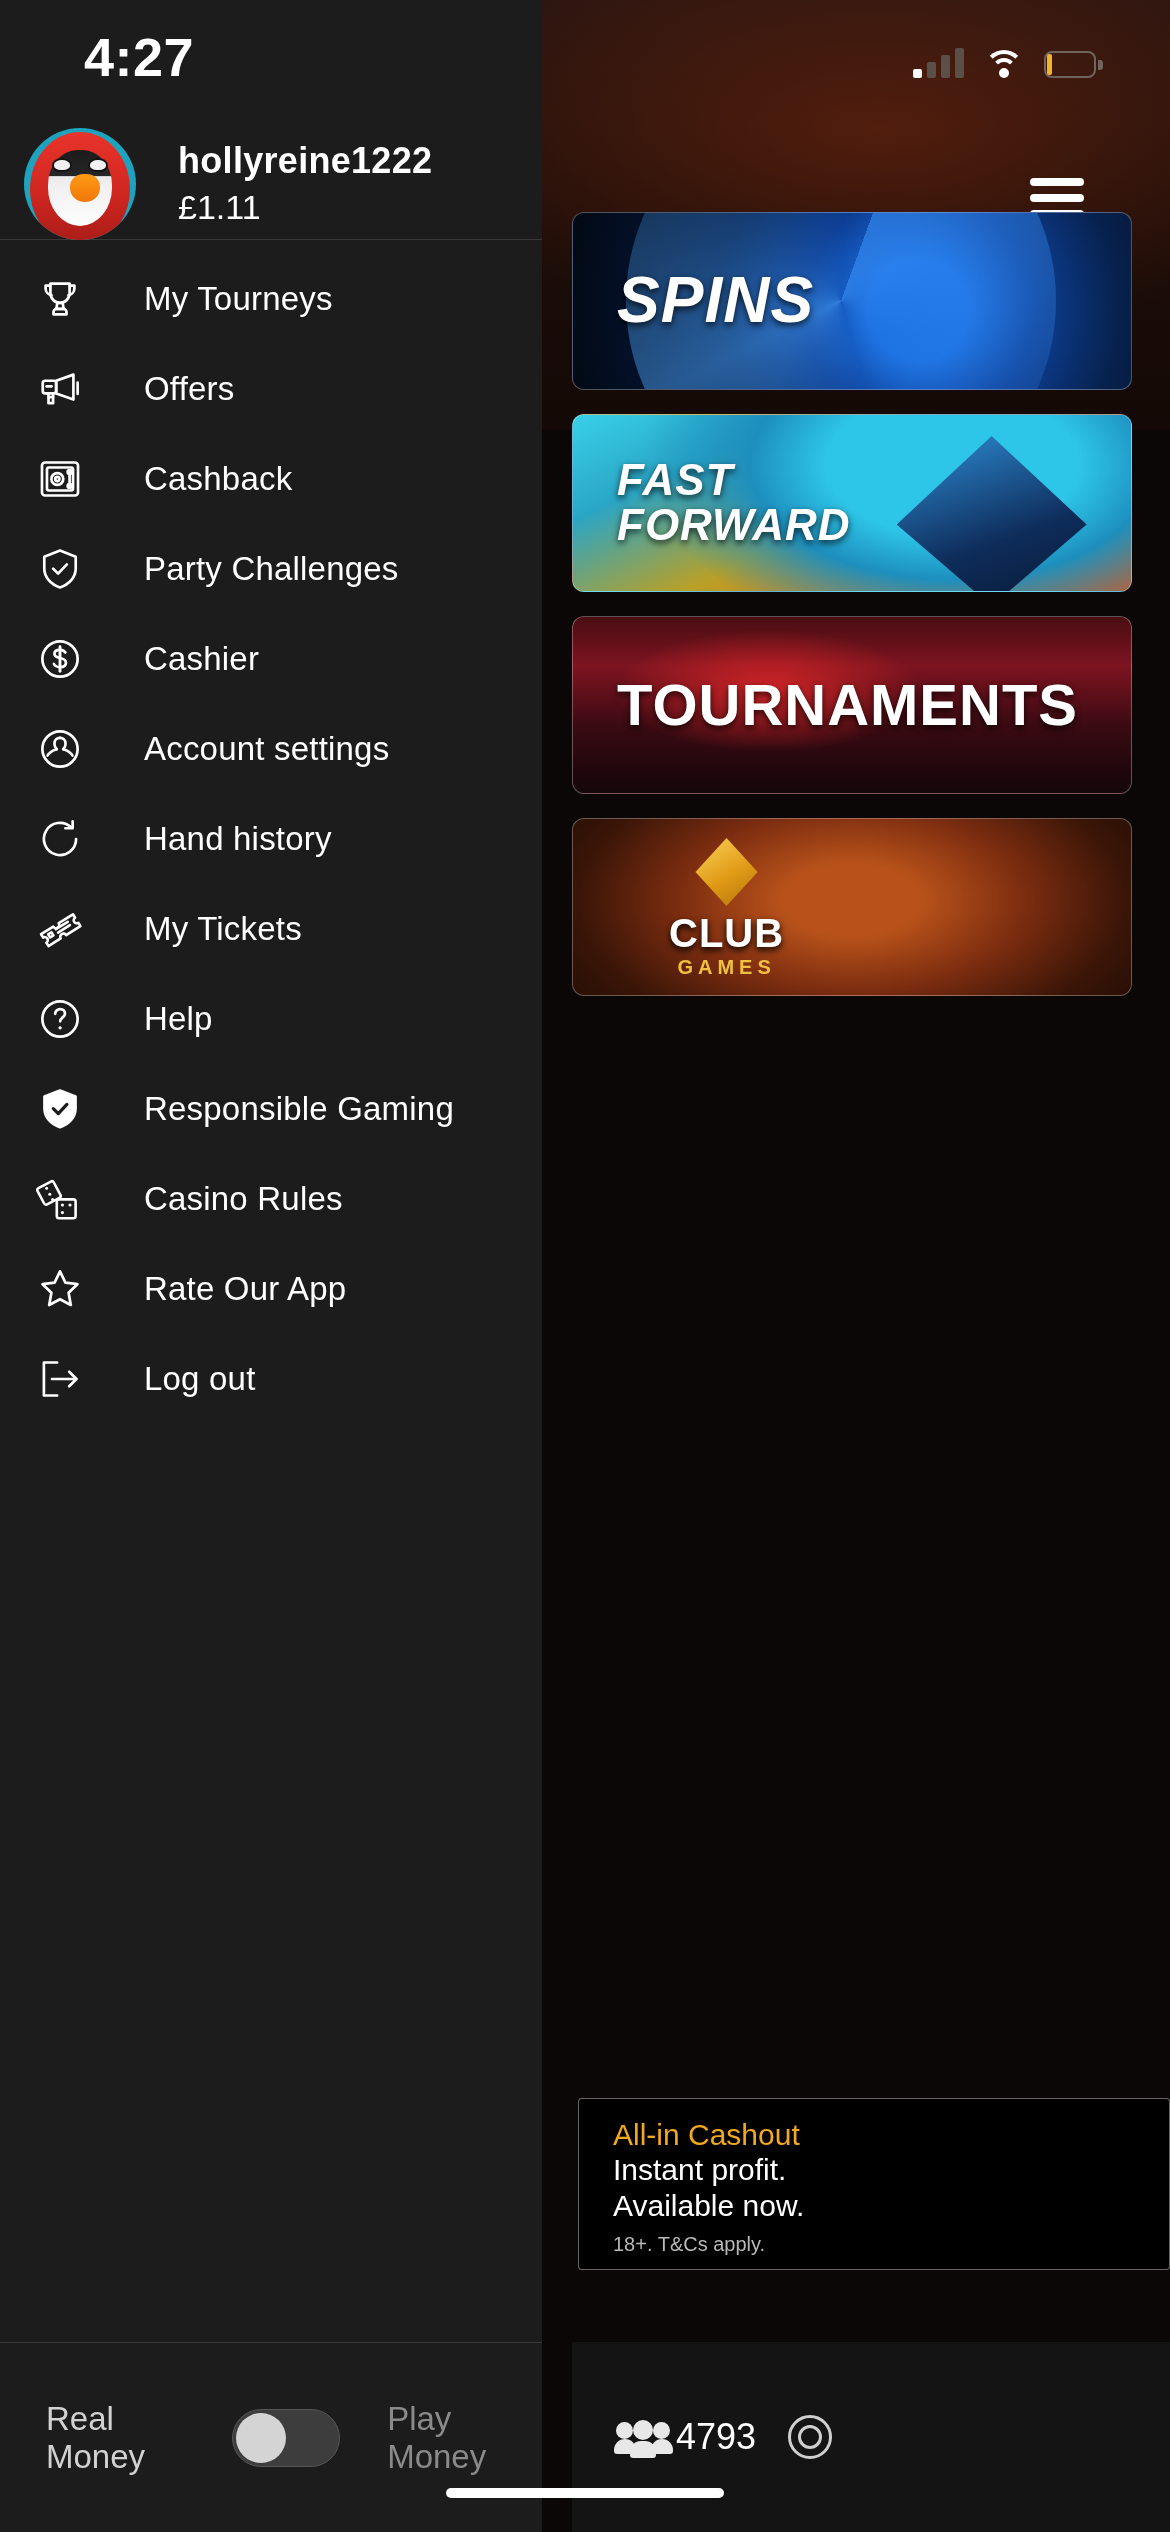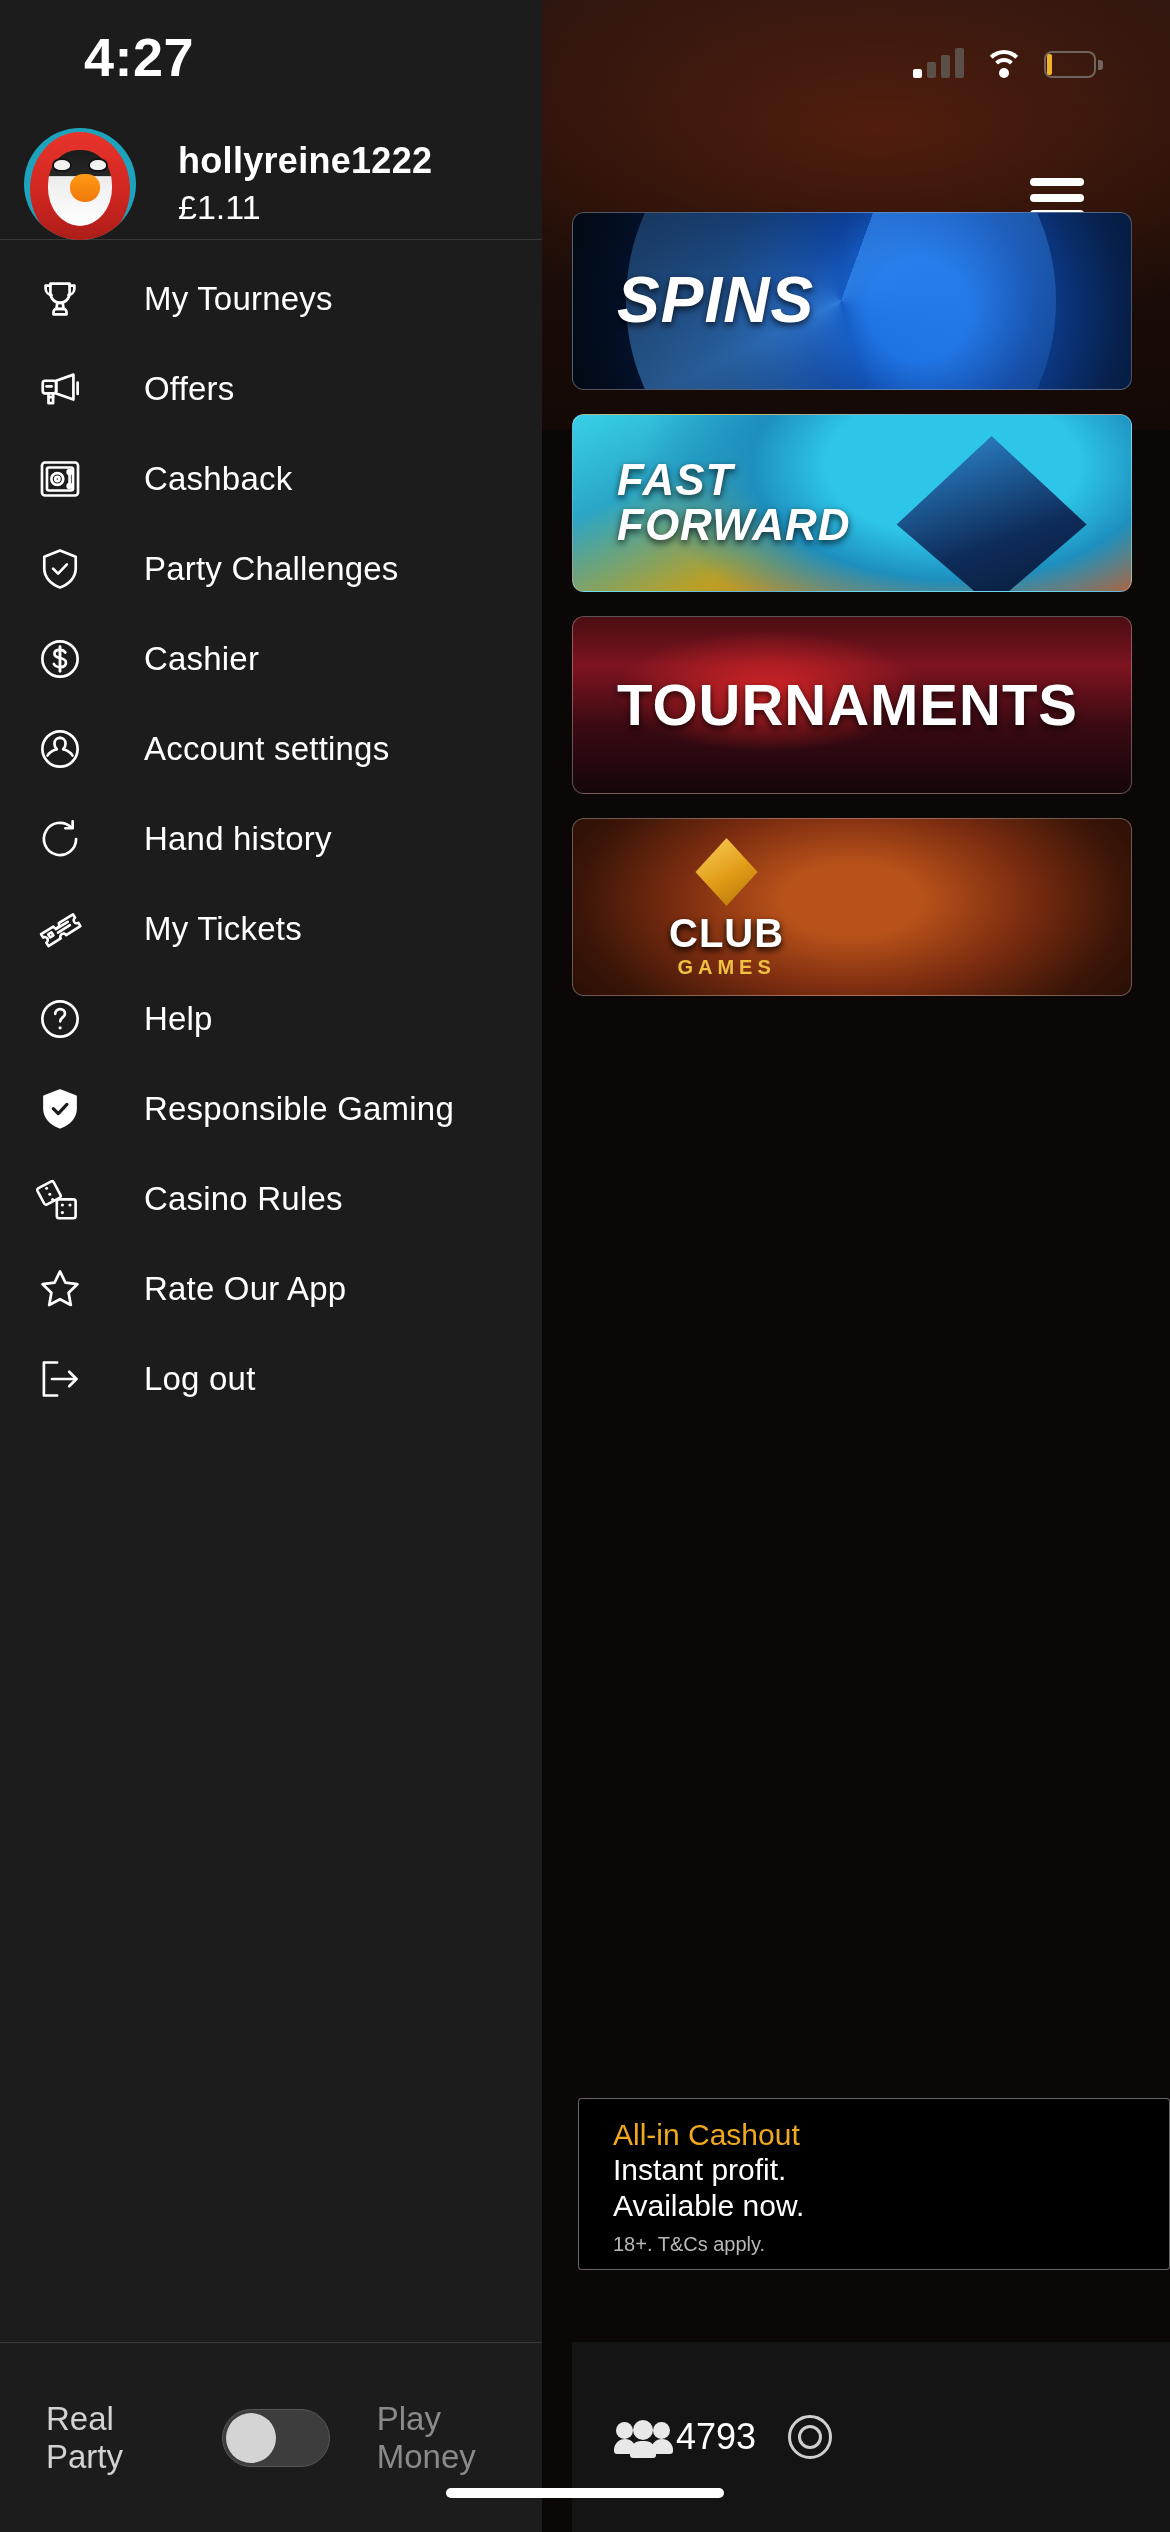--- a/index.html
+++ b/index.html
@@ -539,21 +539,21 @@
             <path d="M7.8 12h12.6"></path>
             <path d="M16.8 8.2 20.6 12l-3.8 3.8"></path>
           </svg>
         </div>
         <div class="mi-label">Log out</div>
       </div>
 
     </div>
 
     <div class="drawer-foot">
-      <div class="money-label">Real Party</div>
+      <div class="money-label">Real Money</div>
       <div class="toggle">
         <div class="knob"></div>
       </div>
       <div class="money-label off">Play Money</div>
     </div>
 
   </div>
 
   <div id="statusbar">
     <div class="sb-time">4:27</div>

